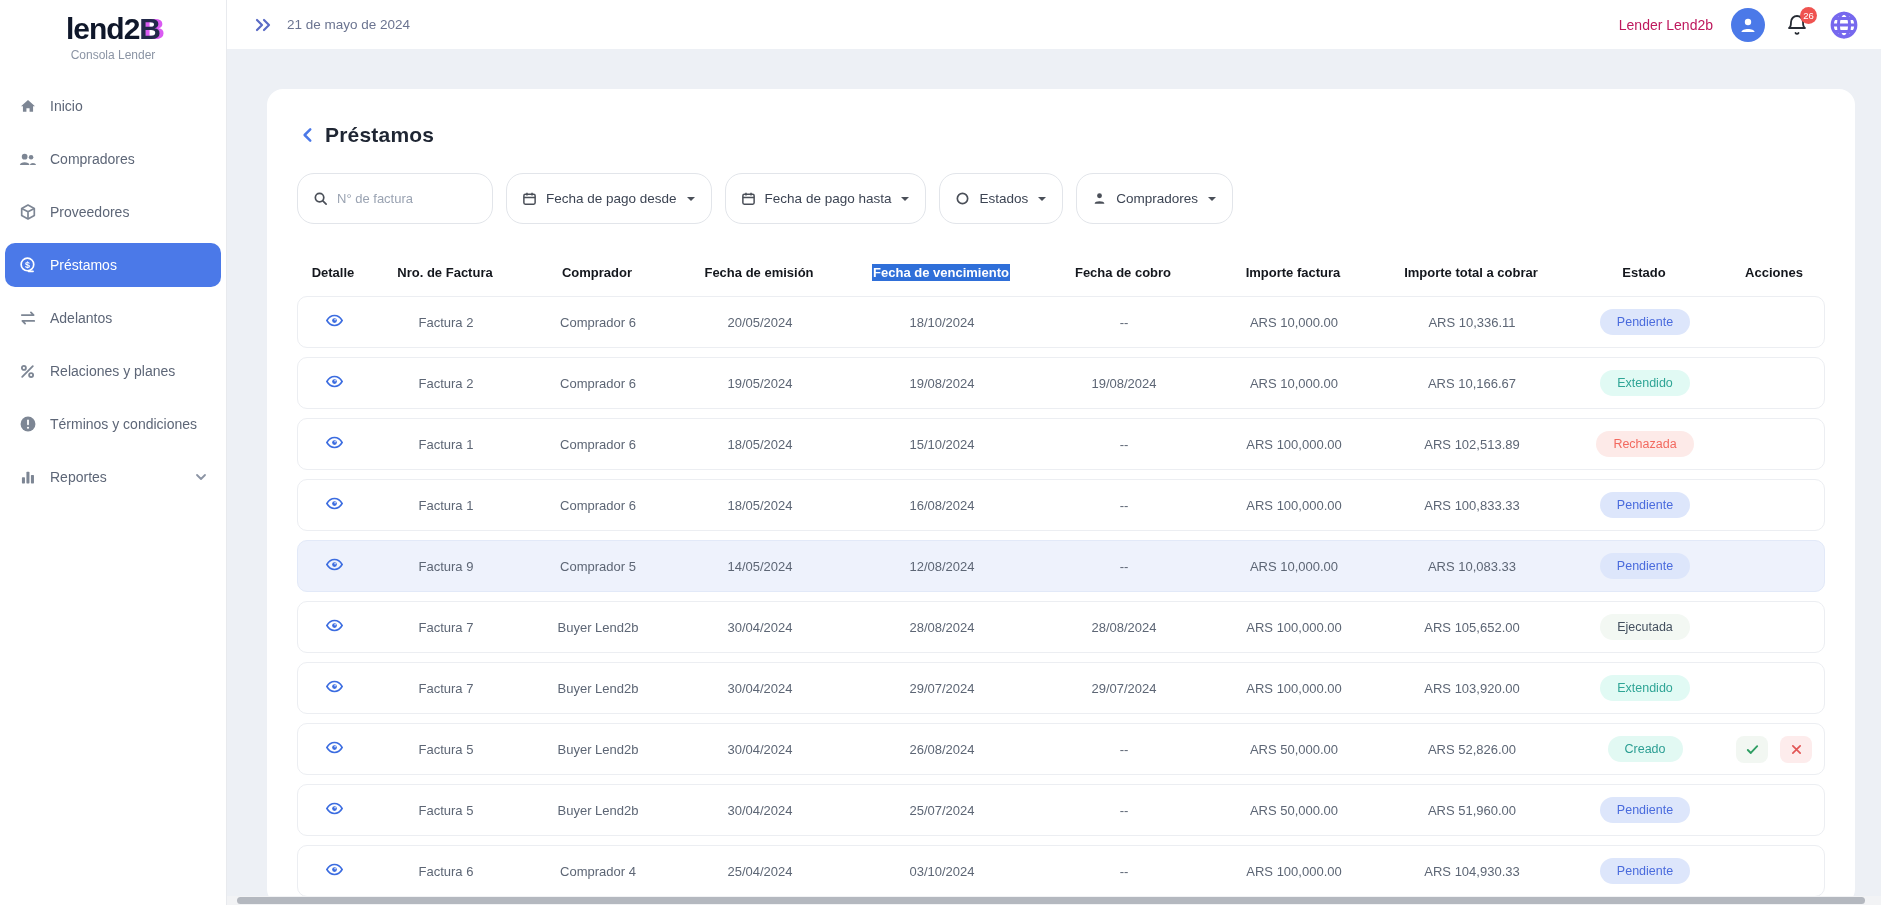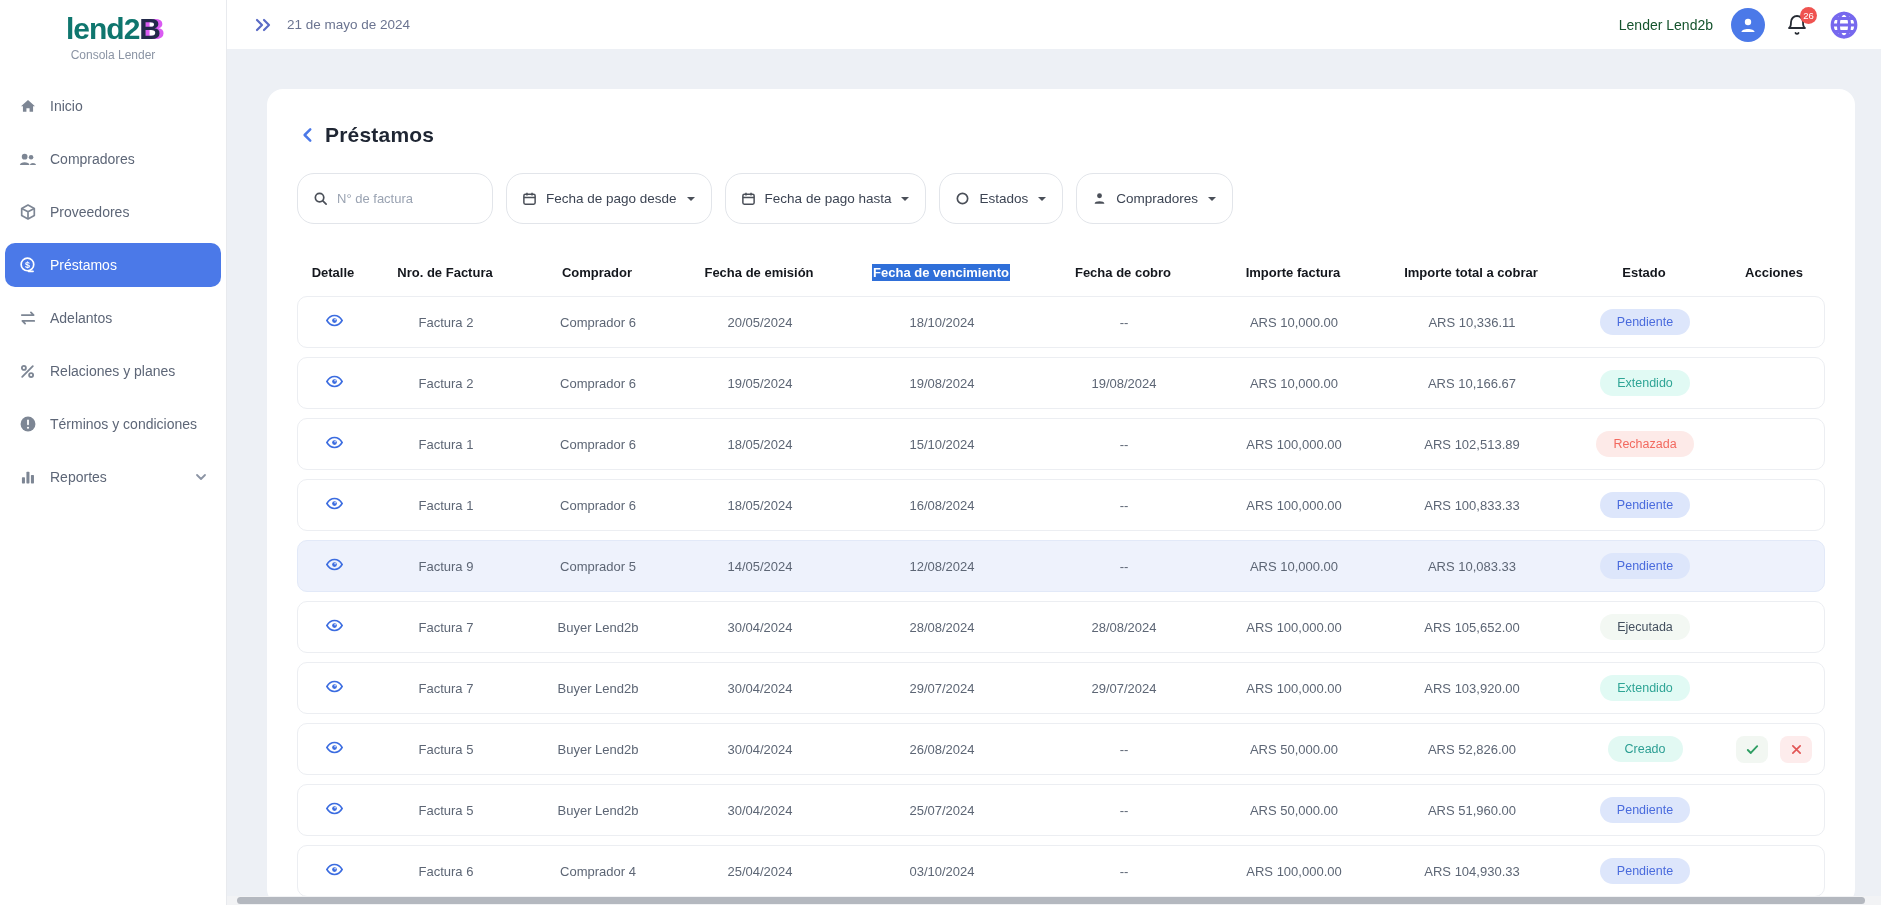--- a/index.html
+++ b/index.html
@@ -3,38 +3,38 @@
 <meta charset="utf-8">
 <style>
   * { margin:0; padding:0; box-sizing:border-box; }
   html,body { width:1881px; height:905px; overflow:hidden; }
   body { font-family:"Liberation Sans", sans-serif; background:#edf0f5; display:flex; }
 
   
   .sidebar { width:227px; min-width:227px; background:#fff; border-right:1px solid #e8eaee; height:100%; position:relative; z-index:3; }
   .logo-wrap { text-align:center; padding-top:12px; }
   .logo { font-size:30px; font-weight:bold; letter-spacing:-1px; }
-  .logo .lp { color:#0f766e; }
+  .logo .lp { color:#0f172a; }
   .logo .la { color:#23294a; text-shadow:4px 0 0 rgba(211,62,240,.85); }
   .logo-sub { font-size:12px; color:#8b94a4; margin-top:2px; }
   .nav { margin-top:22px; display:flex; flex-direction:column; gap:9px; padding:0 5px; }
   .nav-item { display:flex; align-items:center; gap:13px; height:44px; padding:0 13px; border-radius:10px; color:#5d6677; font-size:14px; cursor:pointer; }
   .nav-item .ico { width:19px; height:19px; display:flex; align-items:center; justify-content:center; color:#7d8694; flex:0 0 19px; }
   .nav-item.active { background:#4b79e8; color:#fff; }
   .nav-item.active .ico { color:#fff; }
   .nav-item .chev { margin-left:auto; color:#8b94a4; width:14px; height:14px; }
 
   
   .right { flex:1; display:flex; flex-direction:column; height:100%; position:relative;gap:12px; }
 
   .topbar { height:49px; background:#fff; display:flex; align-items:center; padding:0 22px 0 26px; }
   .dbl-chev { color:#5a6bc5; width:20px; height:20px; cursor:pointer; }
   .top-date { color:#6b7490; font-size:13.5px; margin-left:14px; }
   .top-right { margin-left:auto; display:flex; align-items:center; gap:18px; }
-  .user-label { font-size:14px; color:#14532d; }
+  .user-label { font-size:14px; color:#be185d; }
   .avatar { width:34px; height:34px; border-radius:50%; background:#4b79e8; display:flex; align-items:center; justify-content:center; color:#fff; cursor:pointer; }
   .bell-wrap { position:relative; width:28px; height:28px; display:flex; align-items:center; justify-content:center; color:#262b33; cursor:pointer; }
   .badge { position:absolute; top:-4px; right:-6px; background:#ef5350; color:#fff; font-size:9.5px; min-width:17px; height:17px; border-radius:9px; display:flex; align-items:center; justify-content:center; padding:0 2px; }
   .globe { width:30px; height:30px; color:#7668ee; cursor:pointer; }
 
   .main { flex:1; padding:28px 26px 10px 40px; overflow:hidden; }
   .card { background:#fff; border-radius:16px; height:816px; padding:34px 30px 24px 30px; }
 
   .title-row { display:flex; align-items:center; gap:8px; padding-left:2px; }
   .back-chev { color:#4b79e8; width:18px; height:18px; cursor:pointer; }

